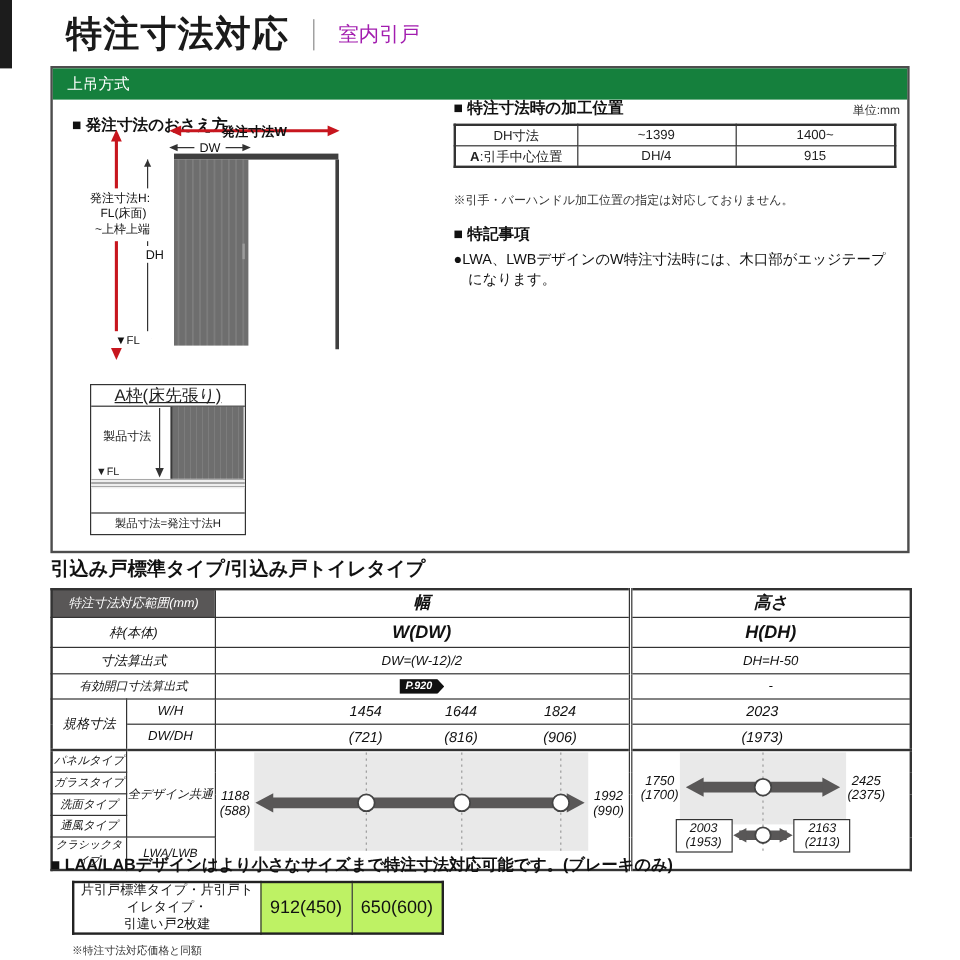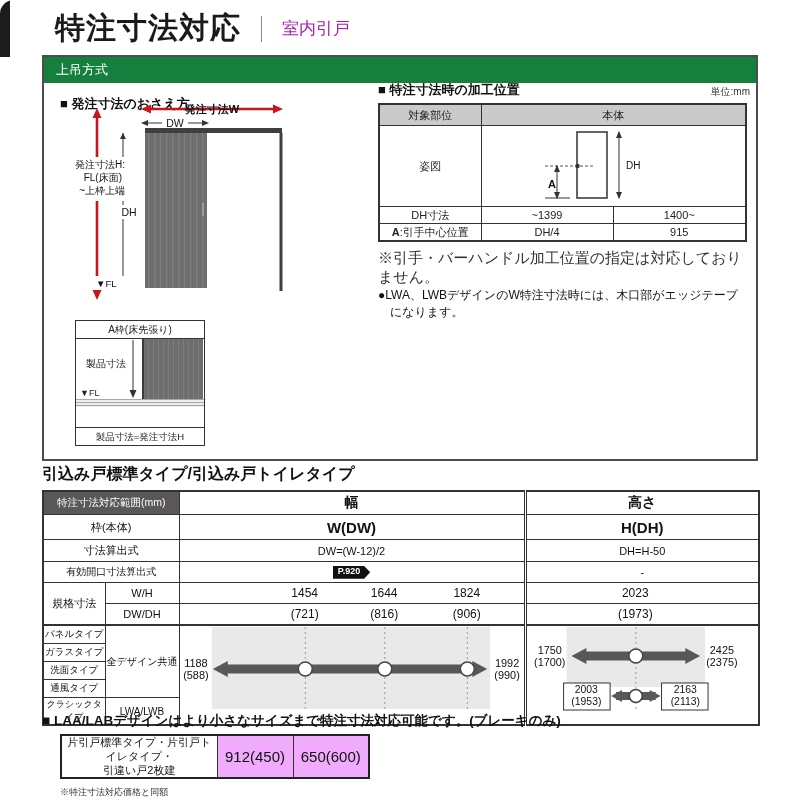--- a/index.html
+++ b/index.html
@@ -1,82 +1,82 @@
 <!DOCTYPE html>
 <html><head>
 <meta charset="utf-8">
 <style>
   html,body{margin:0;padding:0;background:#fff;}
   #page{position:relative;width:800px;height:800px;background:#fff;overflow:hidden;
-        font-family:"Liberation Sans",sans-serif;color:#222;border-radius:14px;}
+        font-family:"Liberation Sans",sans-serif;color:#222;}
   .abs{position:absolute;}
 
   
   #accent-bar{left:0;top:0;width:10px;height:57px;background:#1c1c1c;}
   #hdr{left:55px;top:8px;display:flex;align-items:center;}
   #hdr .t{font-size:30px;font-weight:bold;letter-spacing:1px;color:#1a1a1a;}
   #hdr .div{width:1px;height:26px;background:#8a8a8a;margin:0 20px;}
   #hdr .s{font-size:17px;color:#a21caf;}
 
   
   #topbox{left:42px;top:55px;width:712px;height:402px;border:2px solid #4d4d4d;background:#fff;}
   #topbar{height:26px;line-height:26px;background:#15803d;color:#fff;font-size:13px;padding-left:12px;}
   .h13{font-size:13px;font-weight:bold;color:#111;}
   #lh{left:16px;top:38px;}
   #diag1{left:8px;top:44px;}
   #diag2{left:31px;top:263px;width:128px;border:1.5px solid #333;background:#fff;}
-  #diag2 .cap{height:17px;line-height:17px;text-align:center;font-size:10px;border-bottom:1px solid #333;}
+  #diag2 .cap{height:17px;line-height:17px;text-align:center;font-size:14px;border-bottom:1px solid #333;text-decoration:underline;}
   #diag2 .body{position:relative;height:60px;}
   #diag2 .door2{position:absolute;left:66px;top:0;width:59px;height:60px;
      background:repeating-linear-gradient(90deg,#6e6e6e 0,#6e6e6e 4px,#7c7c7c 4px,#7c7c7c 5px);
      border-left:2px solid #3a3a3a;}
   #diag2 .plabel{position:absolute;left:0;top:18px;width:60px;text-align:center;font-size:10px;}
   #diag2 .fl2{position:absolute;left:4px;bottom:1px;font-size:9px;}
   #diag2 .floor{height:8px;background:repeating-linear-gradient(to bottom,#a8a8a8 0,#a8a8a8 1px,#eee 1px,#eee 3px);}
   #diag2 .gap{height:20px;}
   #diag2 .cap2{height:17px;line-height:17px;text-align:center;font-size:9.5px;border-top:1px solid #333;}
 
   
   #rcol{left:334px;top:24px;width:372px;}
   #rhead{display:flex;justify-content:space-between;align-items:flex-end;margin-bottom:4px;}
   #unit{font-size:10px;color:#333;}
   table{border-collapse:collapse;}
   #ptable{width:367px;table-layout:fixed;border:2px solid #333;}
   #ptable td{border:1px solid #333;text-align:center;font-size:11px;padding:0;}
   #ptable .gh{background:#c9caca;height:20px;}
-  #pfoot{font-size:15px;color:#333;margin-top:7px;}
+  #pfoot{font-size:10px;color:#333;margin-top:20px;}
   #nhead{margin-top:12px;margin-bottom:4px;}
   .note{font-size:12px;line-height:1.38;color:#111;text-indent:-12px;padding-left:12px;margin-bottom:2px;}
   #detail{font-size:12px;padding-left:12px;margin-top:1px;}
   .badge{display:inline-block;background:#111;color:#fff;font-size:9px;font-weight:bold;
      padding:1.5px 10px 1.5px 5px;line-height:1.1;vertical-align:middle;
      clip-path:polygon(0 0,calc(100% - 6px) 0,100% 50%,calc(100% - 6px) 100%,0 100%);}
 
   
   #msec-title{left:42px;top:464px;font-size:16px;font-weight:bold;color:#111;}
   #mtable{left:42px;top:490px;width:716px;table-layout:fixed;border:2px solid #333;background:#fff;}
-  #mtable td{border:1px solid #333;text-align:center;font-size:11px;padding:0;color:#111;}
+  #mtable td{border:1px solid #333;text-align:center;font-size:11px;padding:0;color:#111;font-style:italic;}
   #mtable td.dark{background:#595757;color:#fff;font-size:10.5px;}
   #mtable td.hsep{border-left:3px double #333;}
   #mtable .bold14{font-size:14px;font-weight:bold;}
   #mtable .big{font-size:15px;font-weight:bold;}
   #mtable tr.tfirst td{border-top:2px solid #333;}
   #mtable td.chart{padding:0;vertical-align:top;}
   .relnums{position:relative;width:100%;height:100%;font-size:12px;}
   .relnums span{position:absolute;transform:translateX(-50%);top:50%;margin-top:-8px;line-height:16px;}
   .ctr{position:relative;width:100%;height:100%;font-size:12px;}
   .ctr span{position:absolute;left:47%;transform:translateX(-50%);top:50%;margin-top:-8px;line-height:16px;}
 
   
   #bhead{left:42px;top:712px;font-size:13.5px;font-weight:bold;color:#111;}
   #btable{left:60px;top:734px;width:308px;table-layout:fixed;border:2px solid #222;}
   #btable td{border:1px solid #333;text-align:center;padding:0;color:#111;}
   #btable .th{font-size:10.5px;font-weight:bold;height:19px;}
   #btable .kind{font-size:11px;line-height:1.25;}
-  #btable .val{font-size:15px;background:#f0abfc;height:32px;}
+  #btable .val{font-size:15px;background:#bef264;height:32px;}
   #bfoot{left:60px;top:786px;font-size:9px;color:#333;}
 
   svg text{font-family:"Liberation Sans",sans-serif;}
 </style>
 </head>
 <body>
 
 <div id="page">
 
   <div class="abs" id="accent-bar"></div>
@@ -156,57 +156,35 @@
         <span class="h13">■ 特注寸法時の加工位置</span>
         <span id="unit">単位:mm</span>
       </div>
       <table id="ptable">
         <colgroup>
             <col style="width:102px">
             <col style="width:132px">
             <col style="width:133px">
           </colgroup>
         <tbody>
-            <tr>
-          <td class="gh">対象部位</td>
-          <td class="gh" colspan="2">本体</td>
-        </tr>
-        <tr>
-          <td style="height:80px">姿図</td>
-          <td colspan="2">
-            <svg width="263" height="78" viewBox="0 0 263 78">
-              <rect x="95" y="6" width="30" height="66" fill="#fff" stroke="#333" stroke-width="1.5"></rect>
-              <line x1="137" y1="6" x2="137" y2="72" stroke="#333" stroke-width="1"></line>
-              <polygon points="137,5 134,12 140,12" fill="#333"></polygon>
-              <polygon points="137,73 134,66 140,66" fill="#333"></polygon>
-              <text x="144" y="43" font-size="10" fill="#111">DH</text>
-              <line x1="63" y1="40" x2="112" y2="40" stroke="#555" stroke-width="1" stroke-dasharray="3,2"></line>
-              <circle cx="95.5" cy="40" r="2.2" fill="#333"></circle>
-              <line x1="75" y1="40" x2="75" y2="72" stroke="#333" stroke-width="1"></line>
-              <polygon points="75,39 72,46 78,46" fill="#333"></polygon>
-              <polygon points="75,73 72,66 78,66" fill="#333"></polygon>
-              <line x1="63" y1="72" x2="88" y2="72" stroke="#333" stroke-width="1"></line>
-              <text x="66" y="62" font-size="11" font-weight="bold" fill="#111">A</text>
-            </svg>
-          </td>
-        </tr>
         <tr>
           <td style="height:16px">DH寸法</td>
           <td>~1399</td>
           <td>1400~</td>
         </tr>
         <tr>
           <td style="height:16px"><b>A</b><span>:引手中心位置</span></td>
           <td>DH/4</td>
           <td>915</td>
         </tr>
       </tbody>
         </table>
       <div id="pfoot">※引手・バーハンドル加工位置の指定は対応しておりません。</div>
 
+      <div class="h13" id="nhead">■ 特記事項</div>
       <div class="note">●LWA、LWBデザインのW特注寸法時には、木口部がエッジテープになります。</div>
     </div>
   </div>
 
   <div class="abs" id="msec-title">引込み戸標準タイプ/引込み戸トイレタイプ</div>
 
   <table class="abs" id="mtable">
     <colgroup>
         <col style="width:62px">
         <col style="width:74px">

